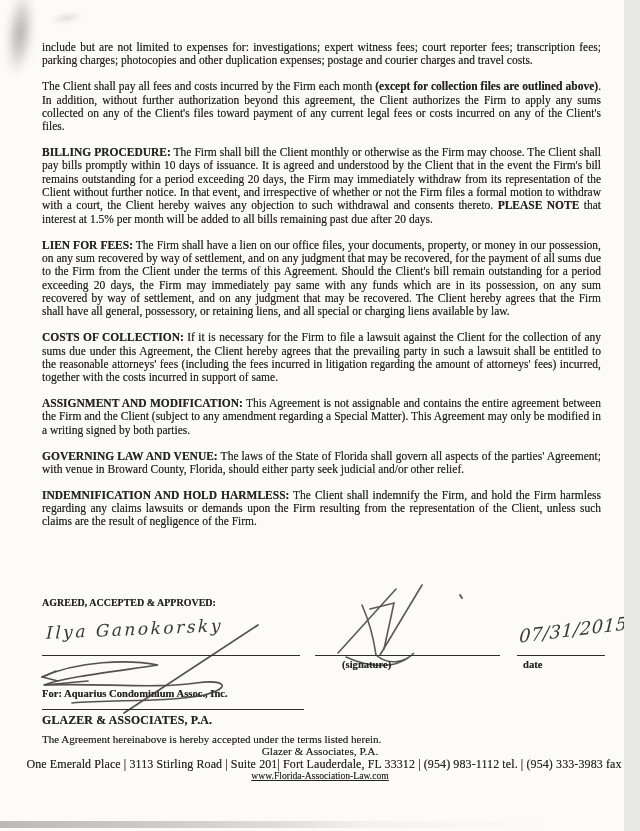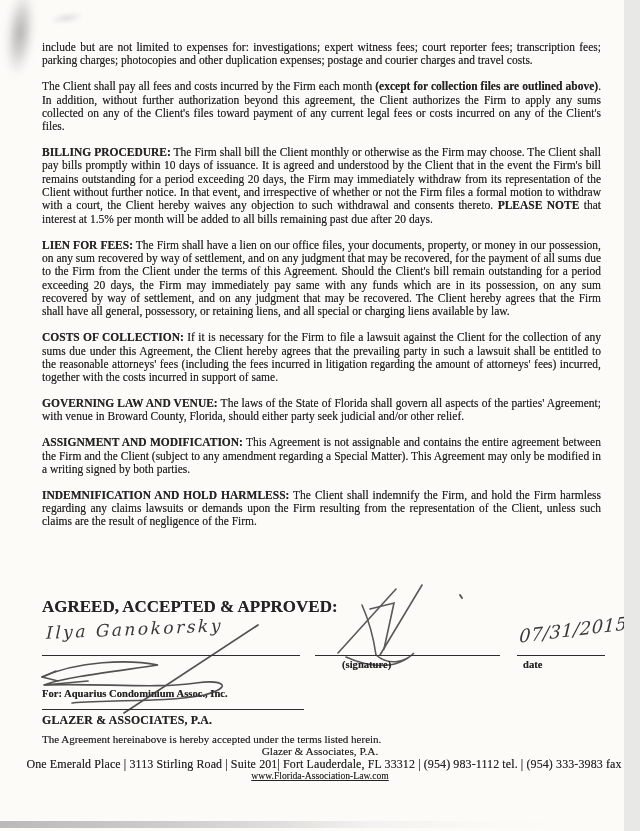--- a/index.html
+++ b/index.html
@@ -34,21 +34,21 @@
   
   .para-block{position:absolute;left:42px;top:41px;width:559px;}
   .doc-para{
     font-size:11.5px;line-height:13.35px;
     text-align:justify;margin:0 0 12.5px 0;
     text-shadow:0 0 .45px rgba(20,20,20,.55);
   }
   .doc-para .b{font-weight:bold;}
   
   .sig-section{position:absolute;left:42px;top:597px;width:560px;height:150px;}
-  .agreed{font-weight:bold;font-size:17px;text-shadow:0 0 .45px rgba(20,20,20,.55);}
+  .agreed{font-weight:bold;font-size:10px;text-shadow:0 0 .45px rgba(20,20,20,.55);}
   .sig-line{position:absolute;border-bottom:1.4px solid #2c2c2c;}
   .sig-label{position:absolute;font-weight:bold;font-size:10.6px;text-shadow:0 0 .4px rgba(20,20,20,.5);}
   .hand{
     font-family:"DejaVu Serif", serif;
     font-style:italic;
     color:#383838;
     white-space:nowrap;
   }
   .hand-name{
     position:absolute;left:4px;top:22px;
@@ -84,22 +84,22 @@
 
   <div class="corner-blotch"></div>
   <div class="corner-smudge"></div>
 
   <div class="para-block">
       <p class="doc-para"><span>include but are not limited to expenses for: investigations; expert witness fees; court reporter fees; transcription fees; parking charges; photocopies and other duplication expenses; postage and courier charges and travel costs.</span></p>
       <p class="doc-para"><span>The Client shall pay all fees and costs incurred by the Firm each month </span><span class="b">(except for collection files are outlined above)</span><span>. In addition, without further authorization beyond this agreement, the Client authorizes the Firm to apply any sums collected on any of the Client's files toward payment of any current legal fees or costs incurred on any of the Client's files.</span></p>
       <p class="doc-para"><span class="b">BILLING PROCEDURE:</span><span> The Firm shall bill the Client monthly or otherwise as the Firm may choose. The Client shall pay bills promptly within 10 days of issuance. It is agreed and understood by the Client that in the event the Firm's bill remains outstanding for a period exceeding 20 days, the Firm may immediately withdraw from its representation of the Client without further notice. In that event, and irrespective of whether or not the Firm files a formal motion to withdraw with a court, the Client hereby waives any objection to such withdrawal and consents thereto. </span><span class="b">PLEASE NOTE</span><span> that interest at 1.5% per month will be added to all bills remaining past due after 20 days.</span></p>
       <p class="doc-para"><span class="b">LIEN FOR FEES:</span><span> The Firm shall have a lien on our office files, your documents, property, or money in our possession, on any sum recovered by way of settlement, and on any judgment that may be recovered, for the payment of all sums due to the Firm from the Client under the terms of this Agreement. Should the Client's bill remain outstanding for a period exceeding 20 days, the Firm may immediately pay same with any funds which are in its possession, on any sum recovered by way of settlement, and on any judgment that may be recovered. The Client hereby agrees that the Firm shall have all general, possessory, or retaining liens, and all special or charging liens available by law.</span></p>
       <p class="doc-para"><span class="b">COSTS OF COLLECTION:</span><span> If it is necessary for the Firm to file a lawsuit against the Client for the collection of any sums due under this Agreement, the Client hereby agrees that the prevailing party in such a lawsuit shall be entitled to the reasonable attorneys' fees (including the fees incurred in litigation regarding the amount of attorneys' fees) incurred, together with the costs incurred in support of same.</span></p>
+      <p class="doc-para"><span class="b">ASSIGNMENT AND MODIFICATION:</span><span> This Agreement is not assignable and contains the entire agreement between the Firm and the Client (subject to any amendment regarding a Special Matter). This Agreement may only be modified in a writing signed by both parties.</span></p>
       <p class="doc-para"><span class="b">GOVERNING LAW AND VENUE:</span><span> The laws of the State of Florida shall govern all aspects of the parties' Agreement; with venue in Broward County, Florida, should either party seek judicial and/or other relief.</span></p>
-      <p class="doc-para"><span class="b">ASSIGNMENT AND MODIFICATION:</span><span> This Agreement is not assignable and contains the entire agreement between the Firm and the Client (subject to any amendment regarding a Special Matter). This Agreement may only be modified in a writing signed by both parties.</span></p>
       <p class="doc-para"><span class="b">INDEMNIFICATION AND HOLD HARMLESS:</span><span> The Client shall indemnify the Firm, and hold the Firm harmless regarding any claims lawsuits or demands upon the Firm resulting from the representation of the Client, unless such claims are the result of negligence of the Firm.</span></p>
     </div>
 
   <div class="sig-section">
     <div class="agreed">AGREED, ACCEPTED &amp; APPROVED:</div>
 
     <div class="sig-line" style="left:0;top:58px;width:258px;"></div>
     <div class="hand hand-name">Ilya Ganokorsky</div>
     <div class="sig-label" style="left:0;top:62px;margin-top:29px;">For: Aquarius Condominium Assoc., Inc.</div>
 

